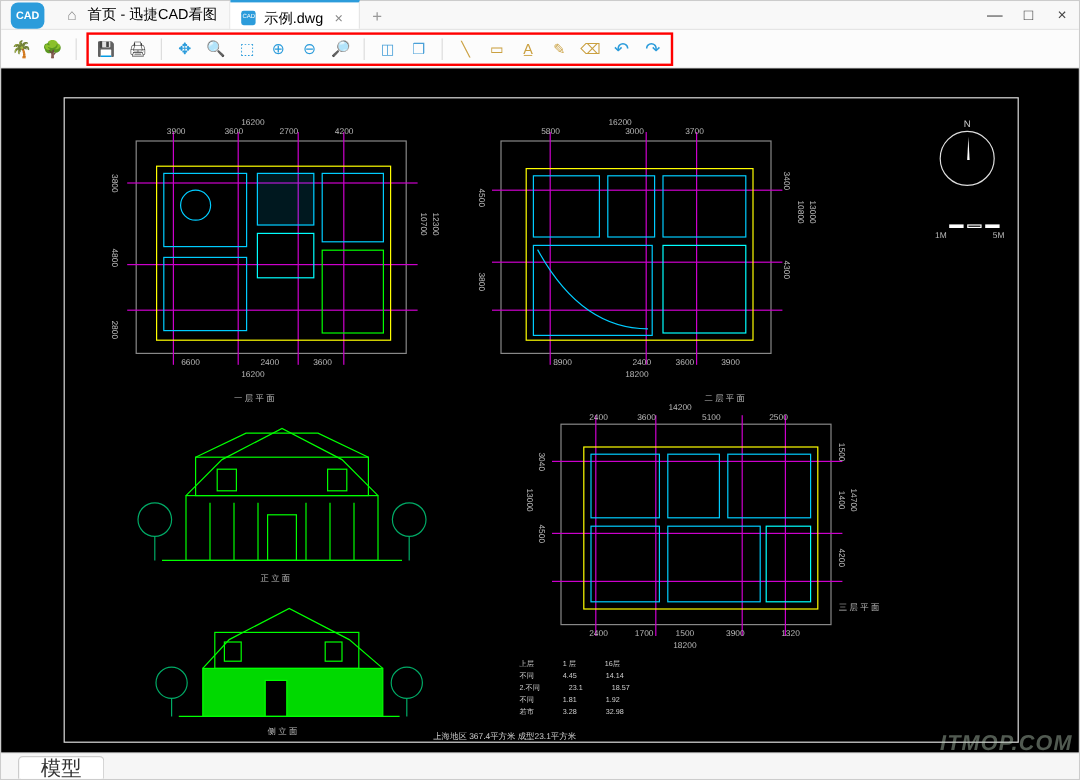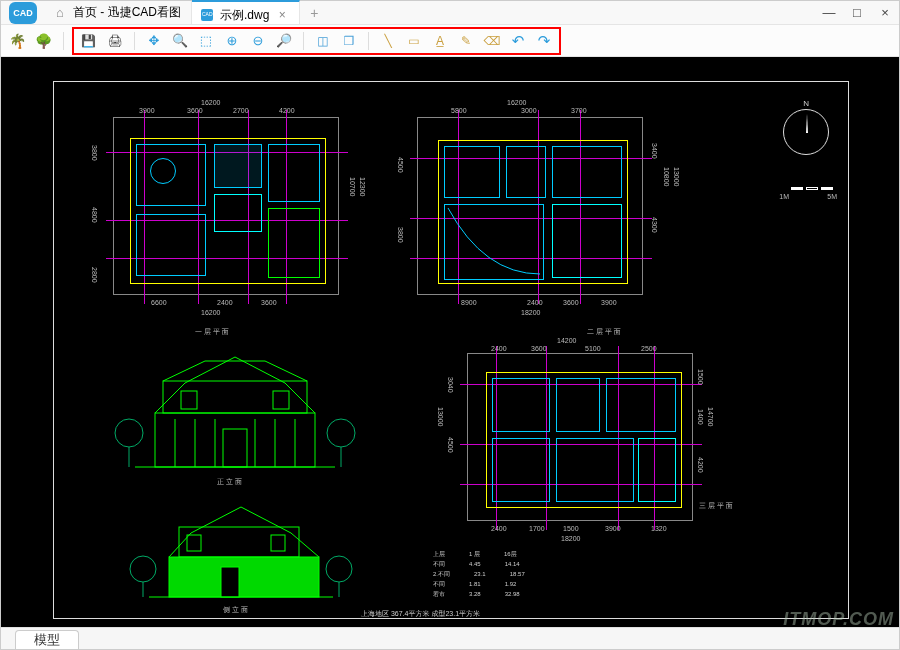--- a/index.html
+++ b/index.html
@@ -32,21 +32,21 @@
 .plan-label { position: absolute; color: #bbb; font-size: 7px; }
 .elev { position: absolute; }
 .elev svg { display: block; }
 .compass { position: absolute; width: 46px; height: 46px; border: 1px solid #ddd; border-radius: 50%; }
 .compass .needle { position: absolute; left: 21px; top: 4px; width: 4px; height: 38px; background: linear-gradient(#fff 0 50%, #000 50% 100%); clip-path: polygon(50% 0, 100% 100%, 0 100%); }
 .compass-n { position: absolute; color: #ccc; font-size: 8px; }
 .scalebar { position: absolute; display: flex; align-items: center; gap: 3px; }
 .scalebar span { width: 12px; height: 3px; }
 .legend { position: absolute; color: #ccc; font-size: 6px; line-height: 10px; }
 .bottom-title { position: absolute; color: #ccc; font-size: 7px; }
-.statusbar { height: 22px; background: #f6f6f6; border-top: 1px solid #e0e0e0; display: flex; align-items: stretch; font-size: 13px; color: #333; }
+.statusbar { height: 22px; background: #f6f6f6; border-top: 1px solid #e0e0e0; display: flex; align-items: stretch; font-size: 17px; color: #333; }
 .status-tab { padding: 0 18px; border: 1px solid #ccc; border-bottom: none; border-radius: 4px 4px 0 0; background: #fff; margin: 2px 0 0 14px; display: flex; align-items: center; cursor: pointer; }
 .status-right { margin-left: auto; display: flex; align-items: center; gap: 4px; padding-right: 10px; }
 .status-right a { color: #2c9cdb; text-decoration: underline; cursor: pointer; }
 .watermark { position: absolute; right: 6px; bottom: 20px; font-size: 18px; font-style: italic; font-weight: bold; color: rgba(180,200,180,0.45); letter-spacing: 1px; pointer-events: none; }
 .tree-ico { color: #2a8; font-size: 14px; }
 .save-ico { color: #2c9cdb; }
 .print-ico { color: #333; }
 .nav-ico { color: #2c9cdb; font-size: 13px; }
 .cube-ico { color: #4aa0d8; }
 .measure-ico { color: #caa040; }

